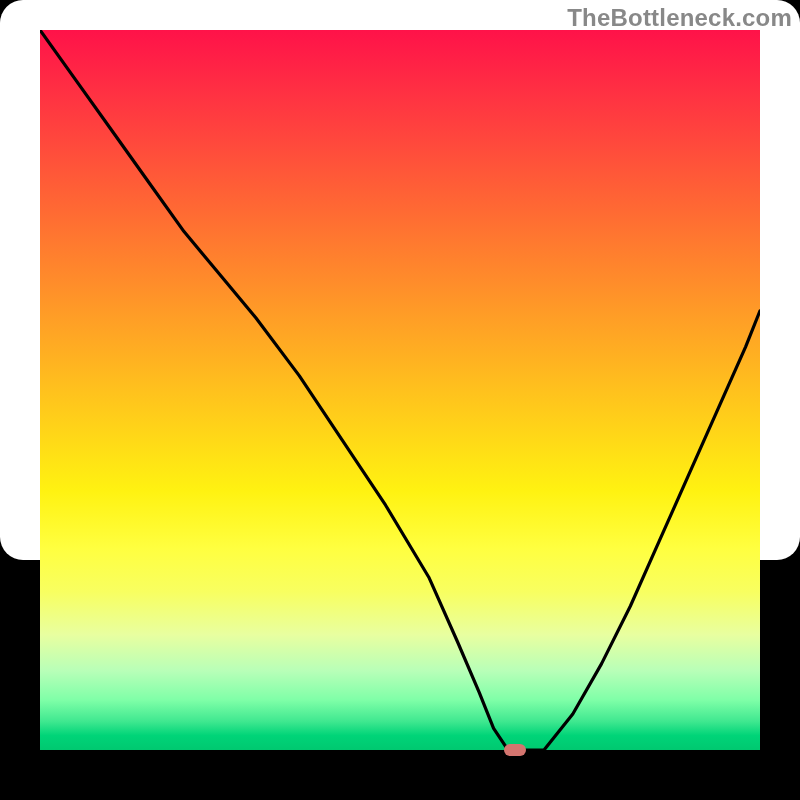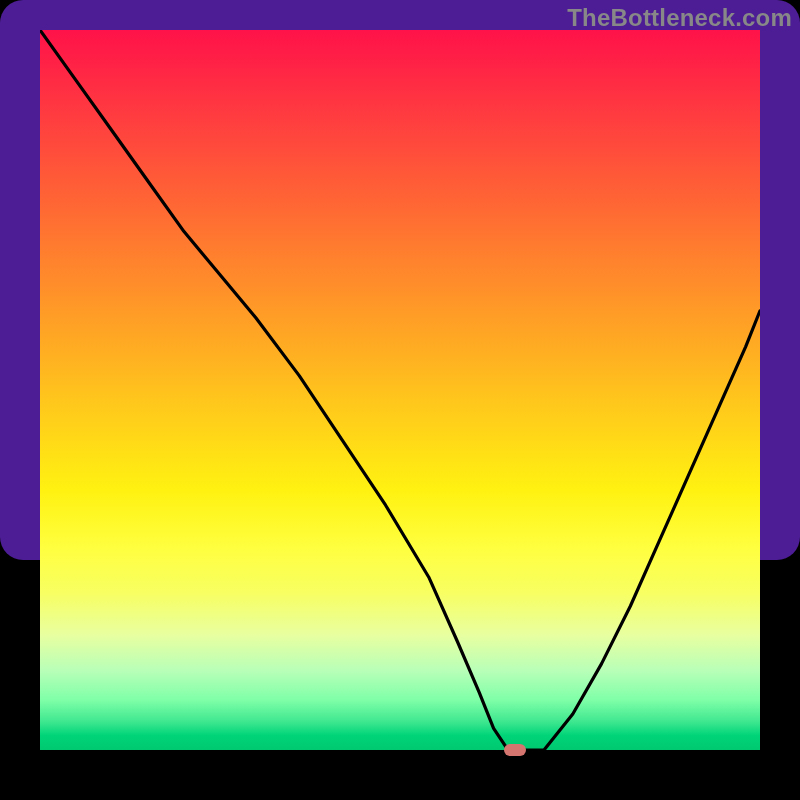--- a/index.html
+++ b/index.html
@@ -1,21 +1,21 @@
 <!DOCTYPE html>
 <html><head>
 <meta charset="utf-8">
 <style>
   * { margin: 0; padding: 0; box-sizing: border-box; }
   html, body { width: 800px; height: 800px; overflow: hidden; background: #000; }
   .container {
     position: relative;
     width: 800px;
     height: 560px;
-    background: #4c1d95;
+    background: #ffffff;
     border-radius: 23px;
   }
   .plot-area {
     position: absolute;
     left: 40px;
     top: 30px;
     width: 720px;
     height: 720px;
     background: linear-gradient(to bottom,
       #ff1249 0%,

